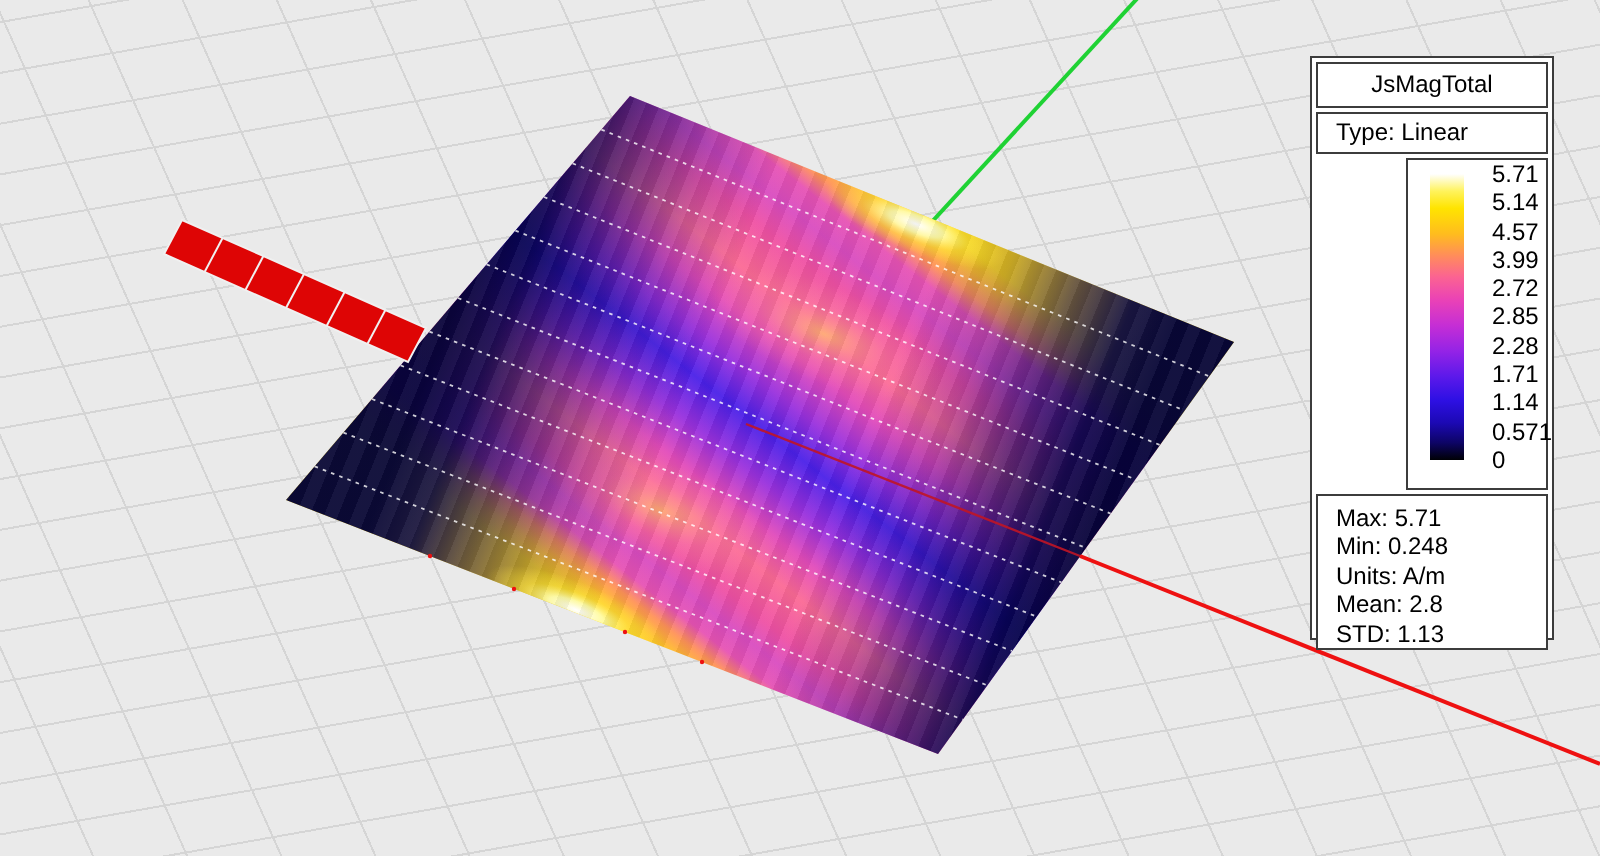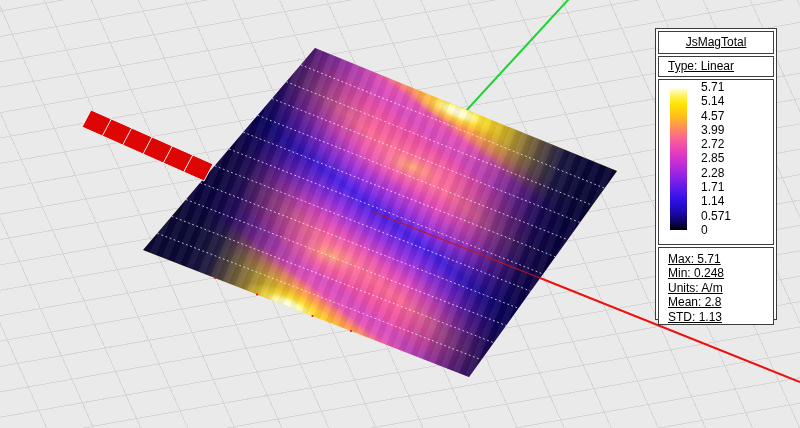--- a/index.html
+++ b/index.html
@@ -9,26 +9,26 @@
     background:#eaeaea;
   }
   .viewport{position:relative;width:800px;height:428px;overflow:hidden;}
   .ground{position:absolute;inset:0;}
   .scene{position:absolute;left:0;top:0;}
   
   .legend{
     position:absolute;left:655px;top:28px;width:122px;height:292px;
     background:#ffffff;border:1px solid #3c3c3c;box-sizing:border-box;
     padding:2px;display:flex;flex-direction:column;gap:2px;
-    color:#000;font-size:12px;text-decoration:underline;
+    color:#000;font-size:12px;
   }
   .legend .sect{border:1px solid #3c3c3c;box-sizing:border-box;background:#fff;}
   .legend-title{height:23px;line-height:21px;text-align:center;}
   .legend-type{height:21px;line-height:19px;padding-left:9px;}
-  .legend-scale{flex:0 0 166px;position:relative;}
+  .legend-scale{flex:0 0 166px;position:relative;margin-left:45px;}
   .colorbar{position:absolute;left:11px;top:7px;width:17px;height:143px;}
   .ticks{
     position:absolute;left:42px;top:0px;height:157px;width:70px;
     display:flex;flex-direction:column;justify-content:space-between;
   }
   .tick{height:14px;line-height:14px;}
   .legend-stats{flex:1 1 auto;padding:4px 0 0 9px;line-height:14.4px;}
 </style>
 </head>
 <body>

